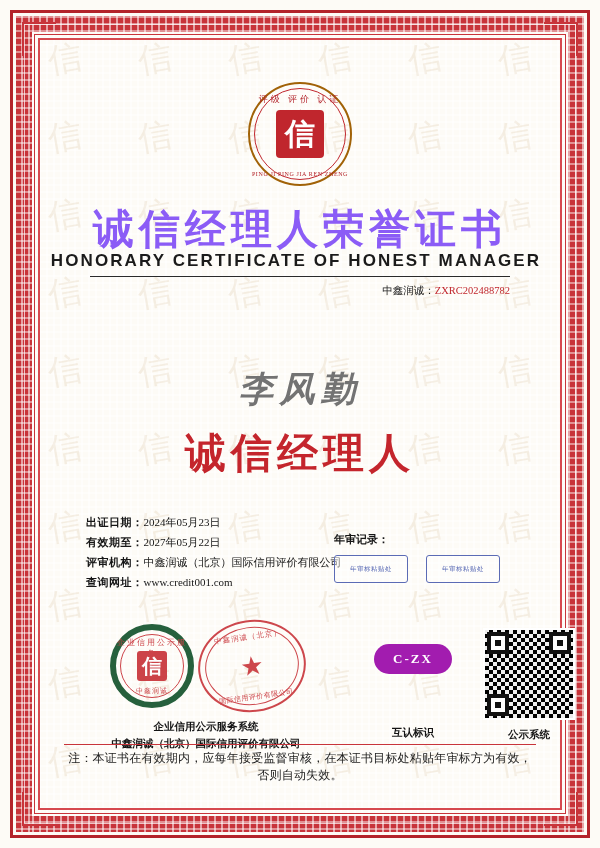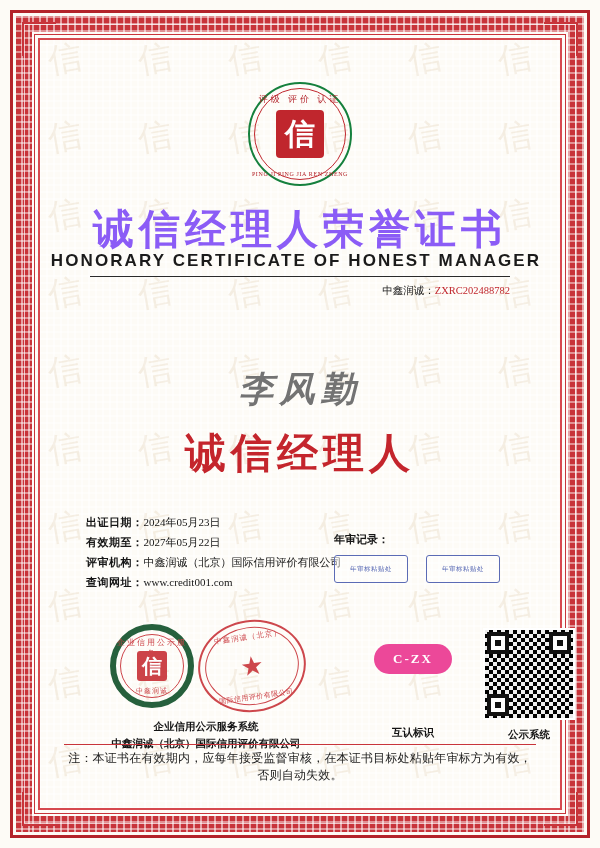--- a/index.html
+++ b/index.html
@@ -113,21 +113,21 @@
     position: absolute;
     left: 0; right: 0;
     top: 38px;
     display: flex;
     justify-content: center;
   }
   .emblem {
     position: relative;
     width: 104px; height: 104px;
     border-radius: 50%;
-    border: 2px solid #15803d;
+    border: 2px solid #a16207;
     box-sizing: border-box;
   }
   .emblem .ring2 {
     position: absolute;
     left: 4px; top: 4px; right: 4px; bottom: 4px;
     border-radius: 50%;
     border: 1px solid #c0262d;
   }
   .emblem .center {
     position: absolute;
@@ -423,21 +423,21 @@
   
   .mutual {
     position: absolute;
     left: 300px;
     top: 24px;
     width: 84px;
   }
   .mutual-badge {
     width: 78px; height: 30px;
     border-radius: 15px;
-    background: #ec4899;
+    background: #a21caf;
     color: #fff;
     font-size: 13px;
     font-weight: bold;
     letter-spacing: 2px;
     display: flex;
     align-items: center;
     justify-content: center;
     font-family: "Liberation Serif", serif;
   }
   .mutual-label {

